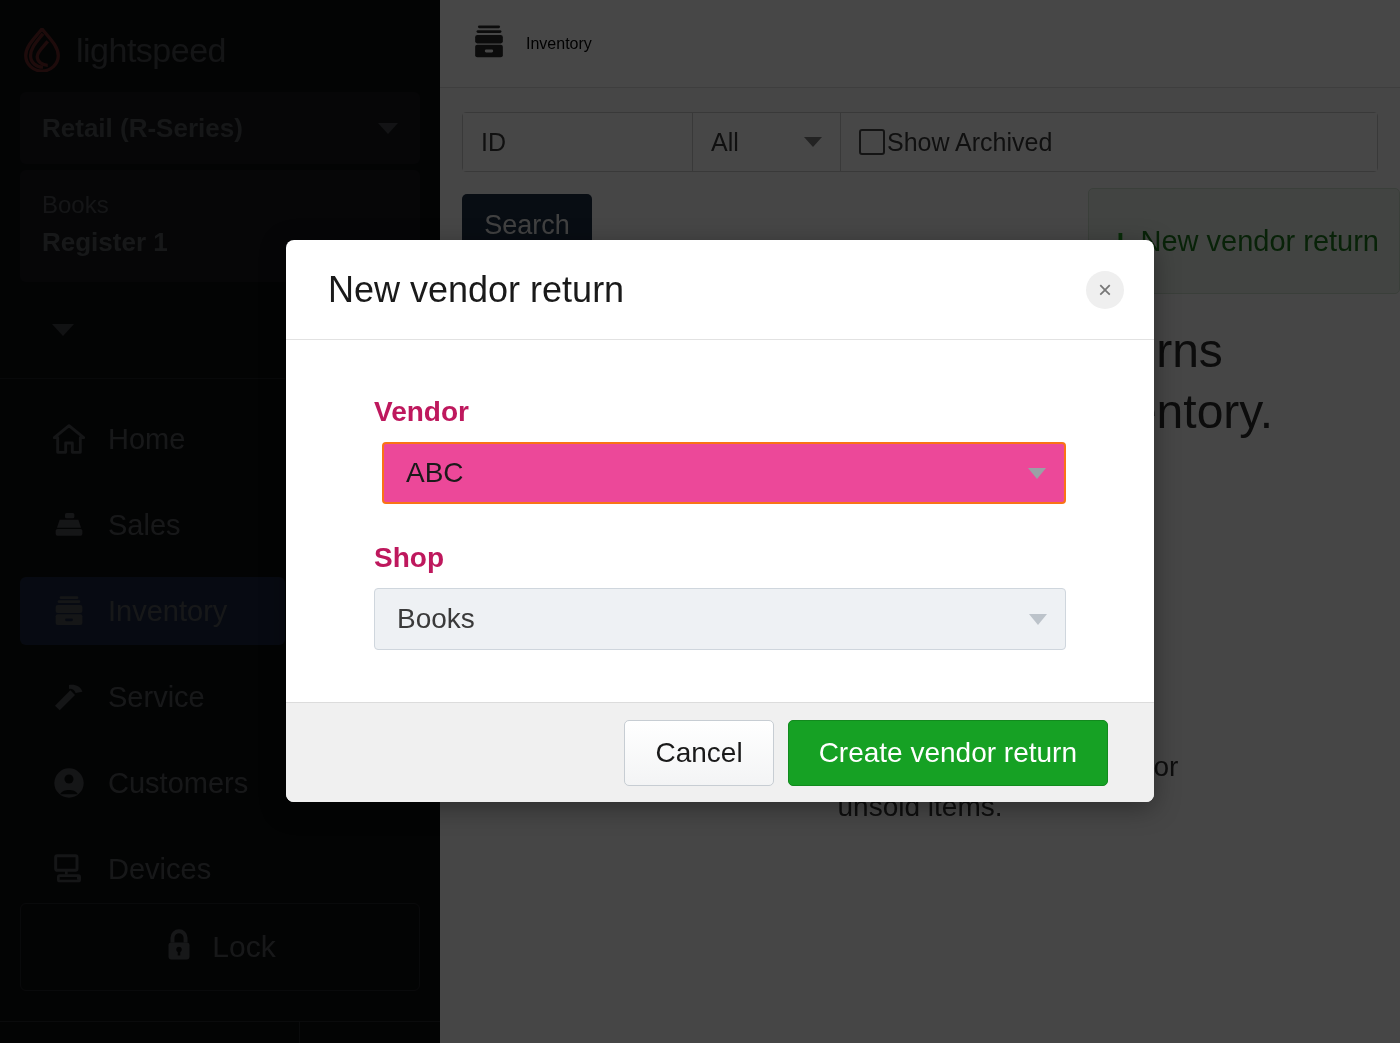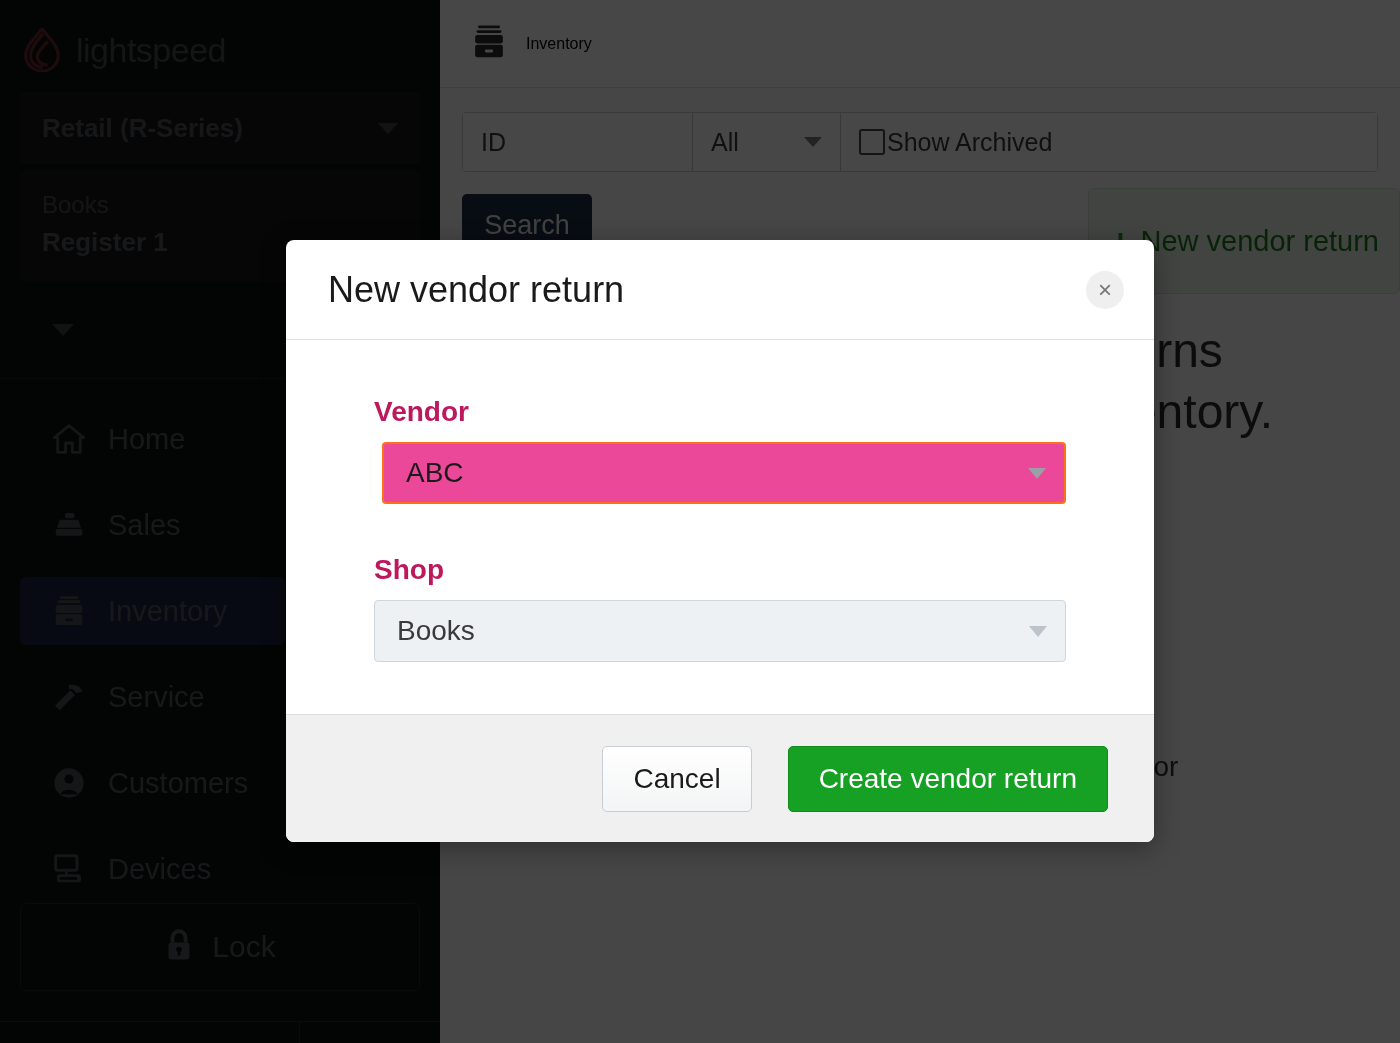--- a/index.html
+++ b/index.html
@@ -350,30 +350,30 @@
     background: #eef1f4;
     color: #3a3a3a;
   }
   .select-caret {
     width: 0; height: 0;
     border-left: 9px solid transparent;
     border-right: 9px solid transparent;
     border-top: 11px solid #9aa0a6;
   }
   .select-caret.light { border-top-color: #bcc3ca; }
-  .field-group + .field-group { margin-top: 50px; }
+  .field-group + .field-group { margin-top: 38px; }
 
   .modal-footer {
     background: #f0f0f0;
     border-top: 1px solid #dcdcdc;
-    height: 128px;
+    height: 100px;
     display: flex;
     align-items: center;
     justify-content: flex-end;
-    gap: 36px;
+    gap: 14px;
     padding-right: 46px;
   }
   .btn {
     height: 66px;
     border-radius: 5px;
     font-size: 28px;
     display: flex;
     align-items: center;
     justify-content: center;
     padding: 0 30px;

